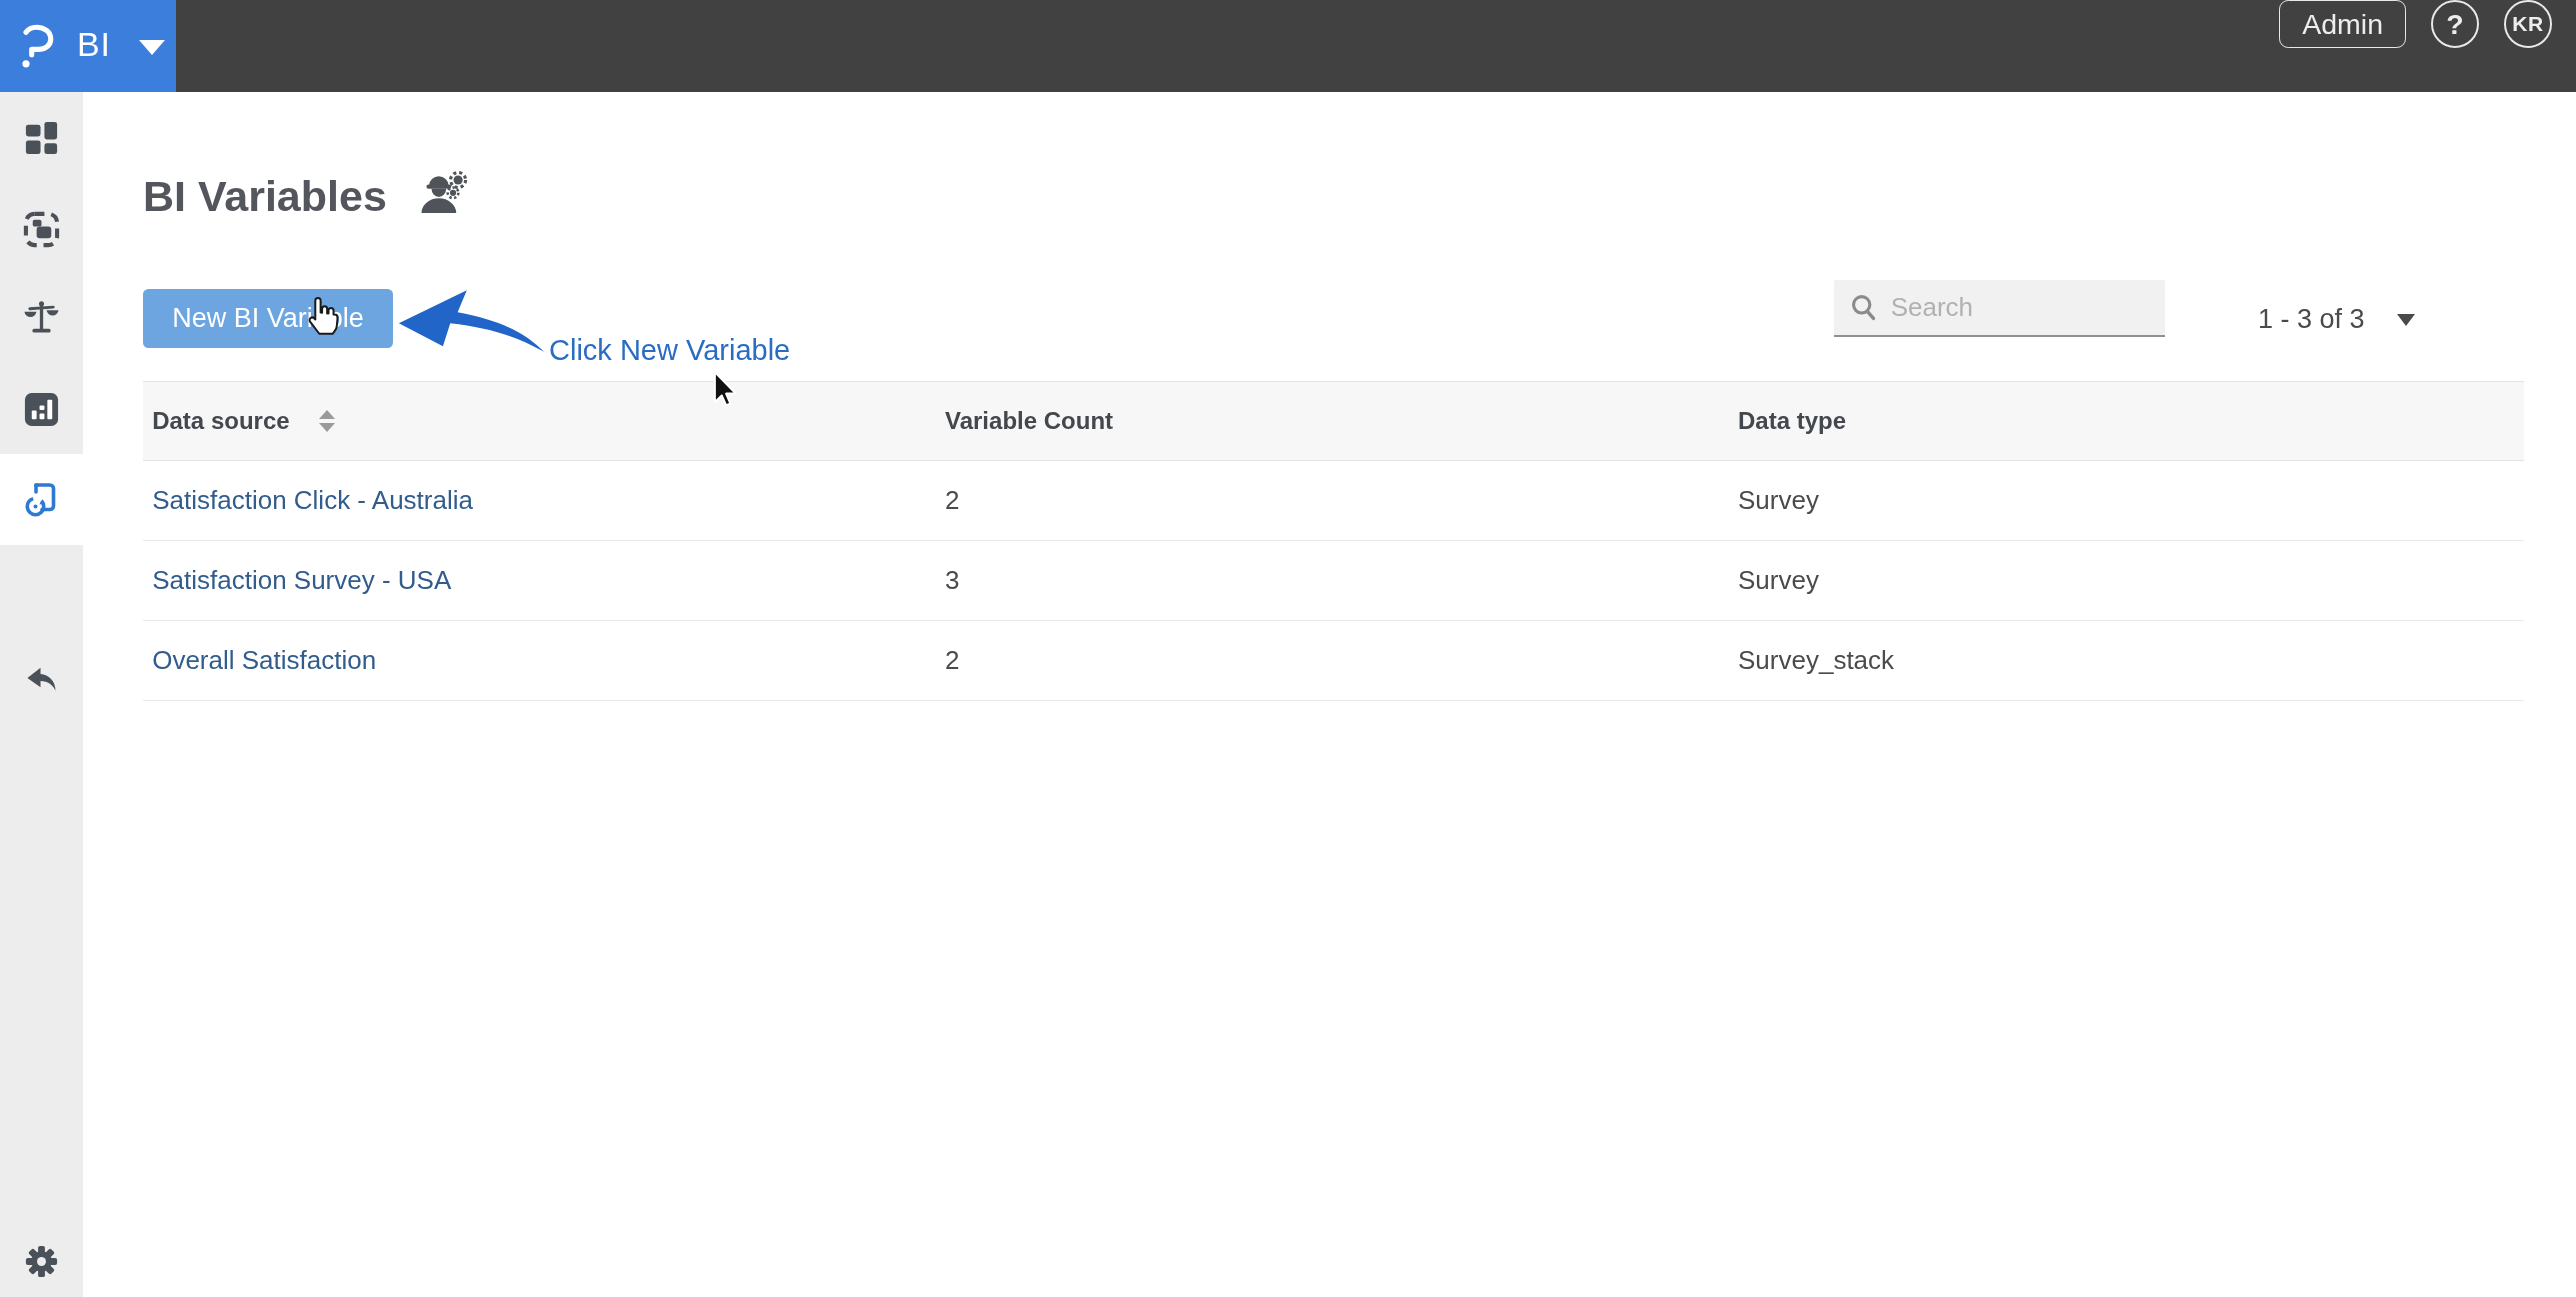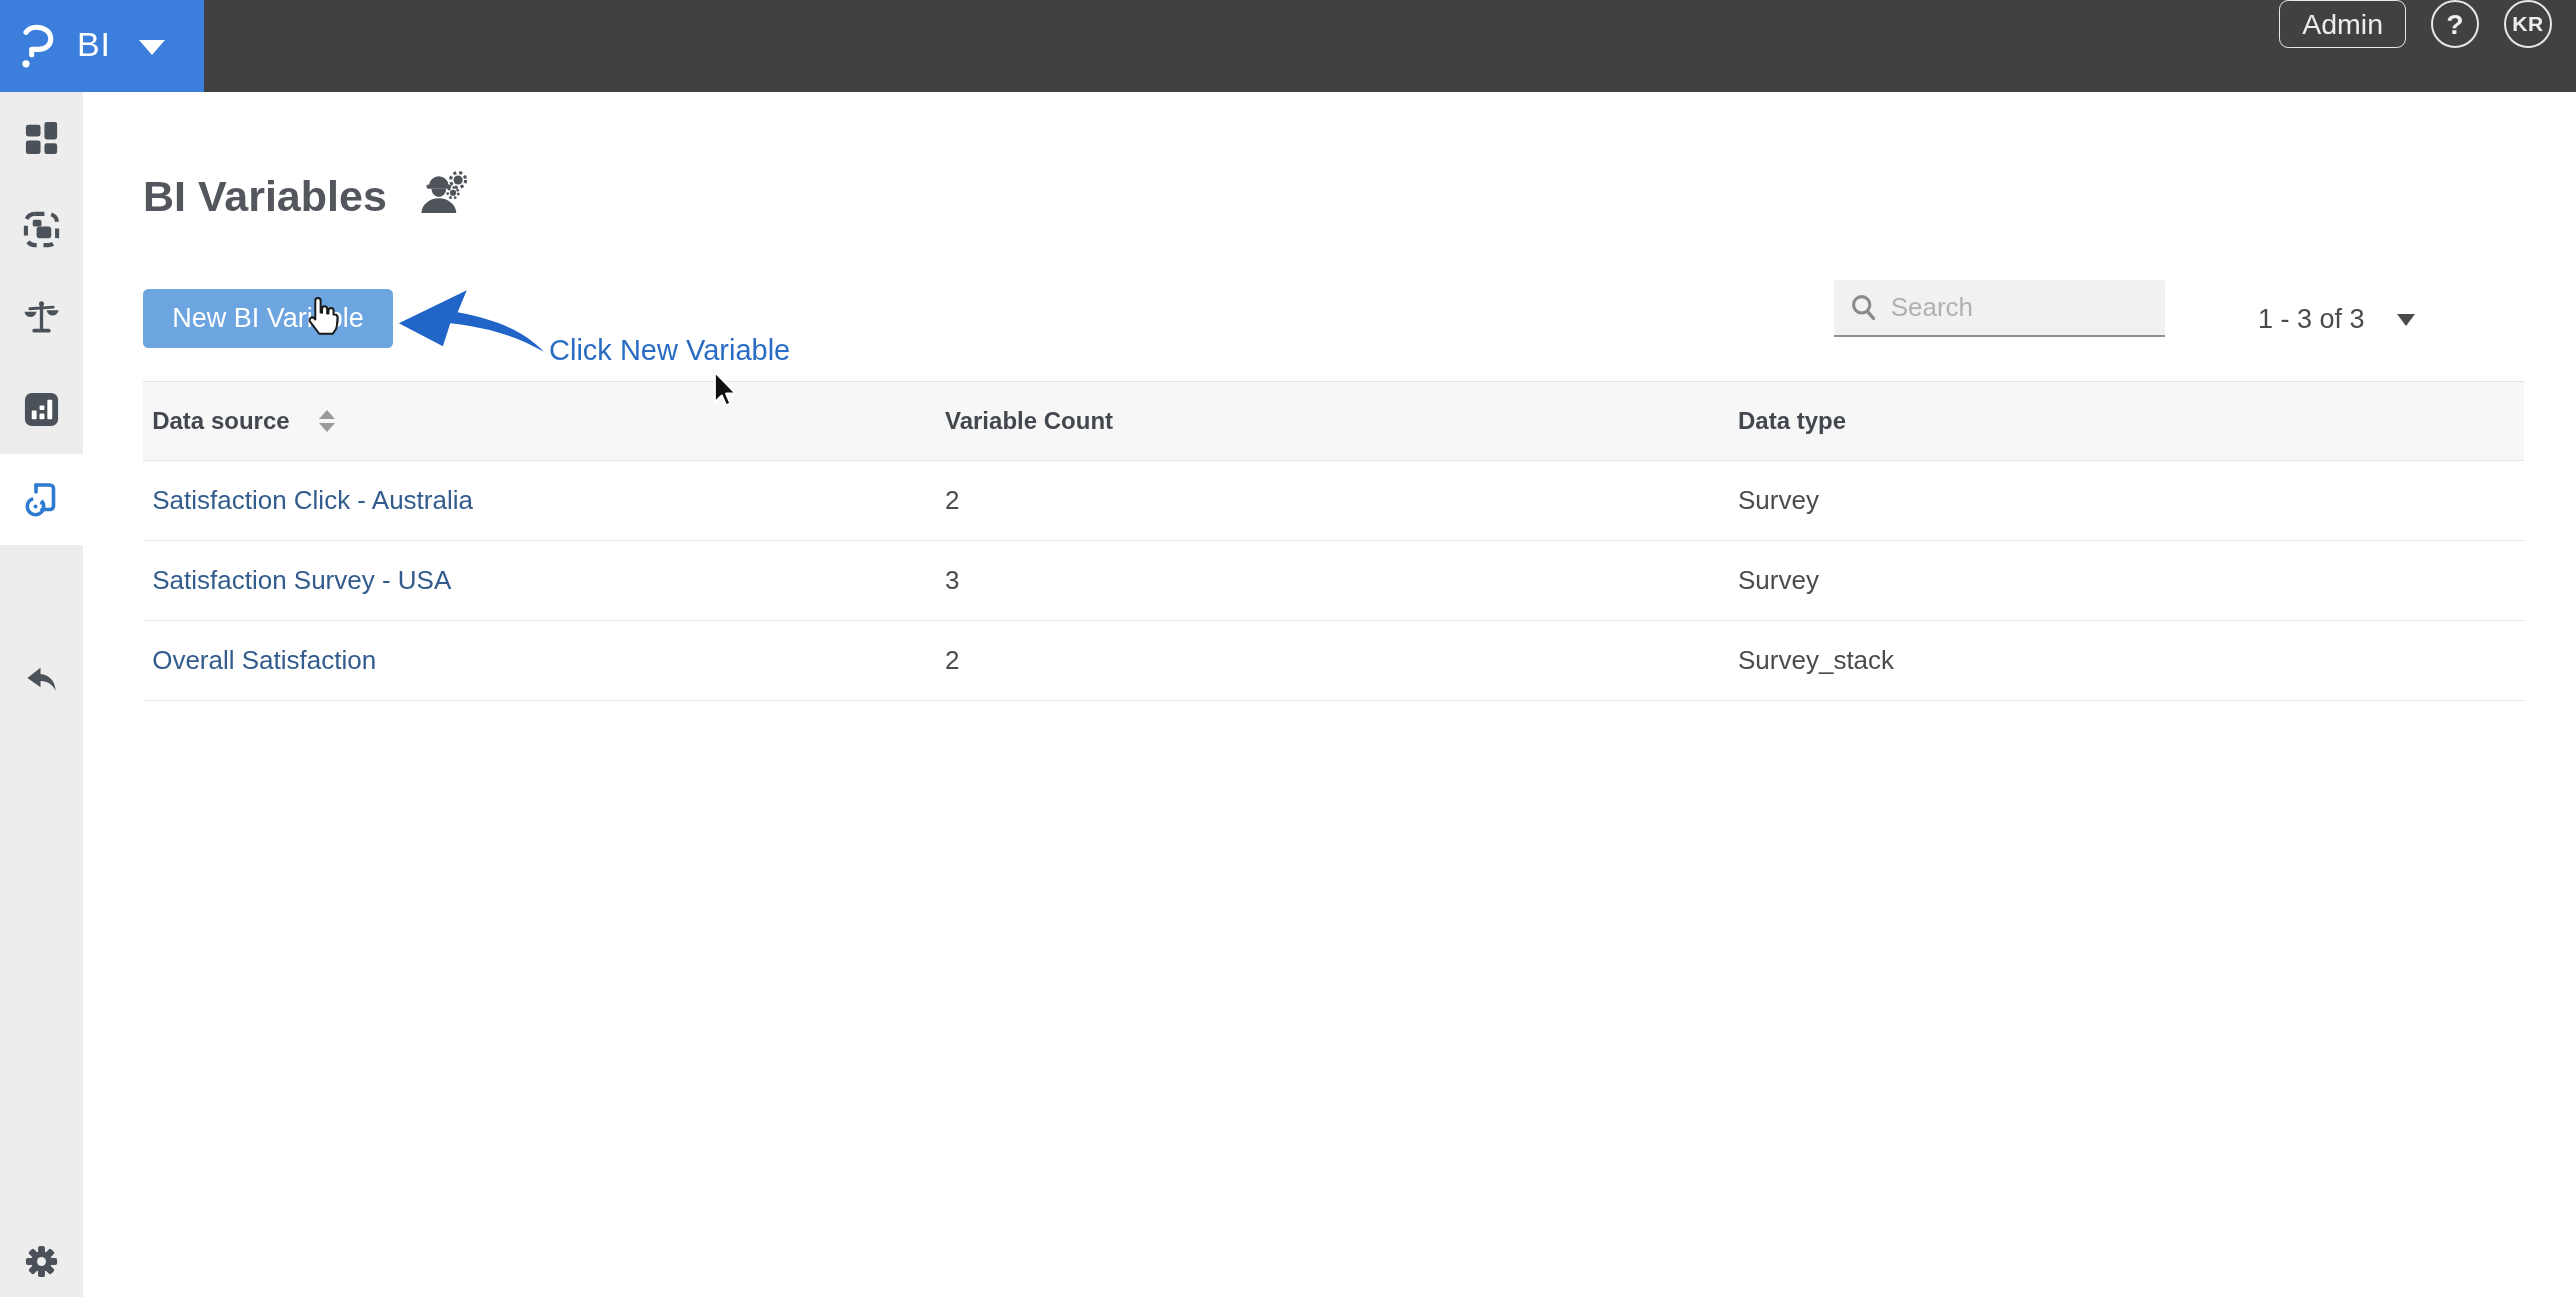--- a/index.html
+++ b/index.html
@@ -2,21 +2,21 @@
 <html style="font-size:14.7px"><head>
 <meta charset="utf-8">
 <style>
   * { margin:0; padding:0; box-sizing:border-box; }
   html,body { width:2576px; height:1297px; overflow:hidden; background:#ffffff; }
   body { font-family:"Liberation Sans","DejaVu Sans",sans-serif; }
   .app { position:relative; width:2576px; height:1297px; background:#ffffff; }
 
   
   .topbar { position:absolute; left:0; top:0; width:2576px; height:92px; background:#414141; }
-  .logo-block { position:absolute; left:0; top:0; width:204px; height:92px; background:#3c7edb;
+  .logo-block { position:absolute; left:0; top:0; width:176px; height:92px; background:#3c7edb;
                 display:flex; align-items:center; cursor:pointer; }
   .logo-glyph { position:absolute; left:20px; top:24px; }
   .logo-product { position:absolute; left:77px; top:50%; transform:translateY(-54%);
                   color:#ffffff; font-size:34px; letter-spacing:0.9px; }
   .logo-caret { position:absolute; left:139px; top:40px; width:0; height:0;
                 border-left:13.8px solid transparent; border-right:13.8px solid transparent;
                 border-top:15.6px solid #ffffff; }
   .topbar-right { position:absolute; right:24px; top:0; height:92px; display:flex; gap:25px; }
   .admin-btn { height:48px; padding:0 22px; border:1.8px solid #e8e8e8; border-radius:9.2px;
                color:#ededed; font-size:28.5px; background:transparent; display:flex; align-items:center; }

